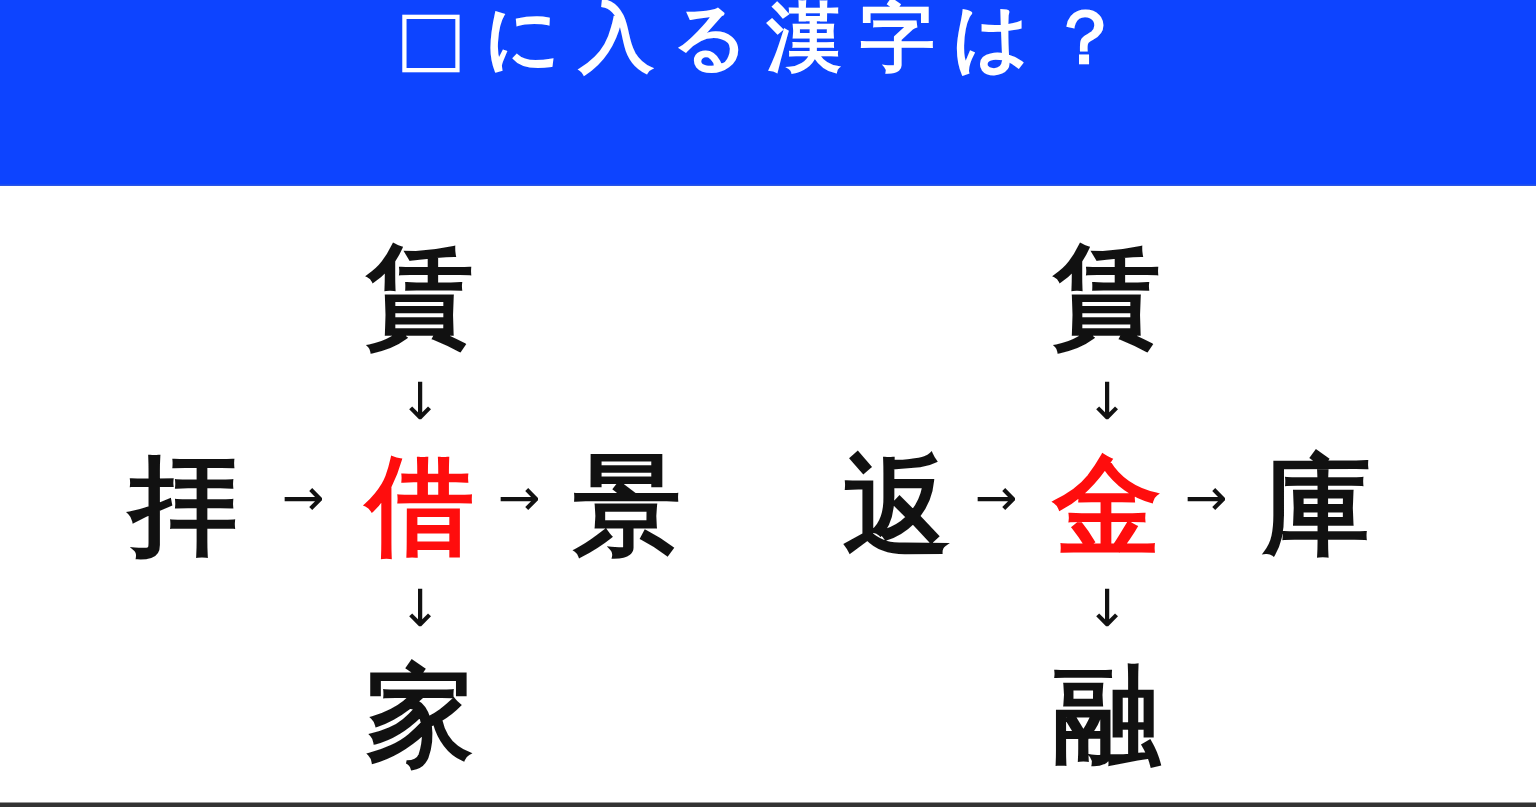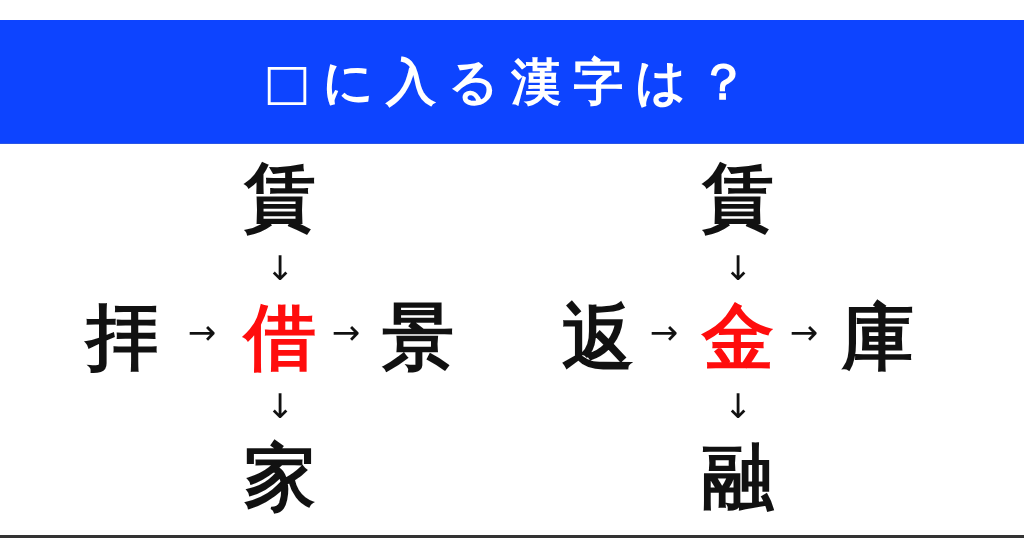--- a/index.html
+++ b/index.html
@@ -4,23 +4,22 @@
   <style>
     html, body { margin: 0; padding: 0; }
     body {
       width: 1024px; height: 538px; overflow: hidden;
       background: #ffffff; position: relative;
       font-family: "DejaVu Sans", sans-serif;
     }
     .banner {
       position: absolute; left: 0; top: 0; width: 1024px; height: 123px;
       background: #0d44ff;
-      display: flex; align-items: center; justify-content: center;
+      display: flex; justify-content: center;
       border-bottom: 1px solid #2a56e6;
-      margin-top: 20px;
     }
     .banner-title {
       color: #ffffff; font-size: 50px; font-weight: bold;
       letter-spacing: 12px; line-height: 1;
       font-family: "DejaVu Sans", sans-serif;
     }
     .bottom-line {
       position: absolute; left: 0; top: 535px; width: 1024px; height: 3px;
       background: #333333;
     }

